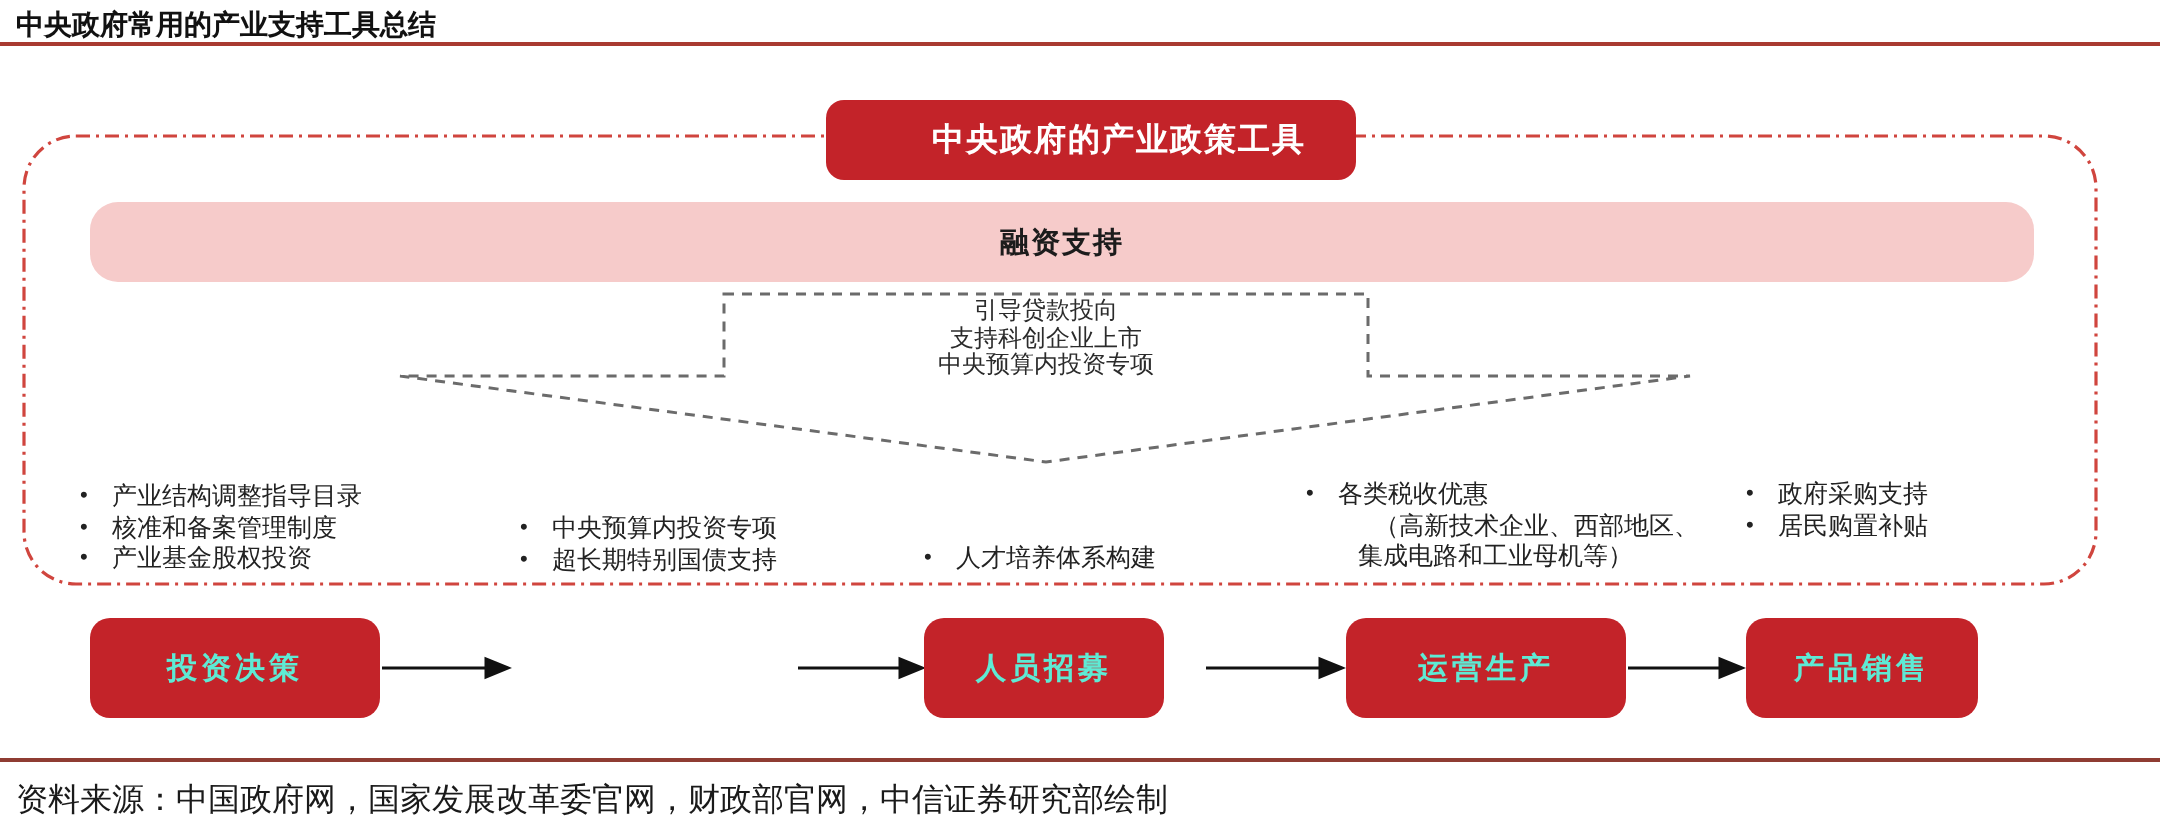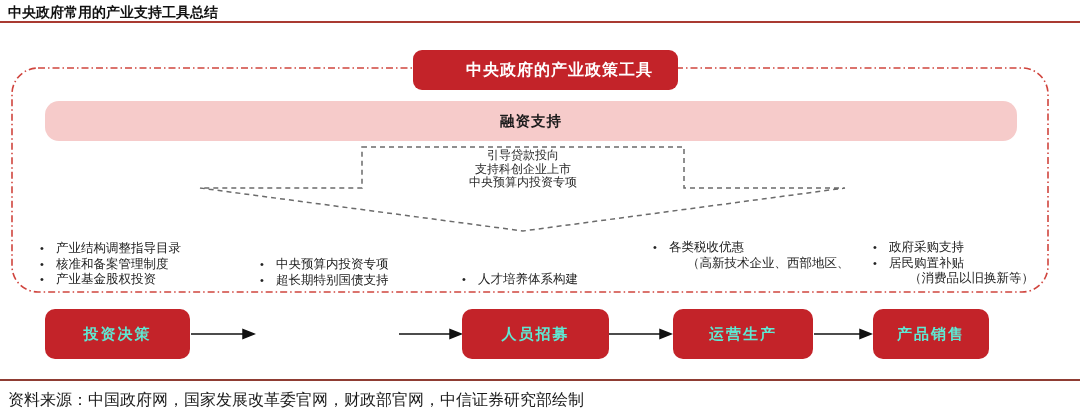--- a/index.html
+++ b/index.html
@@ -40,21 +40,21 @@
   .g4 .note1{padding-left:8px;}
   .g4 .note2{padding-left:0px;}
   .g5{left:873px;top:240px;}
   .g5 .note1{padding-left:10px;}
 
   .stage-box{position:absolute;top:309px;height:50px;background:var(--red);border-radius:10px;
     display:flex;align-items:center;justify-content:center;color:#5eead4;
     font-size:15px;font-weight:bold;letter-spacing:2px;}
   .s1{left:45px;width:145px;}
   .s2{left:255px;width:143px;}
-  .s3{left:462px;width:147px;}
+  .s3{left:462px;width:120px;}
   .s4{left:673px;width:140px;}
   .s5{left:873px;width:116px;}
 
   .bottom-rule{position:absolute;left:0;top:379px;width:1080px;height:2px;background:#8f3c33;}
   .source-note{position:absolute;left:8px;top:390px;font-size:16px;color:#1a1a1a;}
 </style>
 </head>
 <body>
 
 <div class="page">
@@ -128,33 +128,33 @@
   </div>
 
   <div class="tool-list g4">
     <div class="tool-line">
       <span class="bullet">•</span>
       <span>各类税收优惠</span>
     </div>
     <div class="tool-line note note1">
       <span>（高新技术企业、西部地区、</span>
     </div>
+    <div class="tool-line note note2">
+      <span>集成电路和工业母机等）</span>
+    </div>
   </div>
 
   <div class="tool-list g5">
     <div class="tool-line">
       <span class="bullet">•</span>
       <span>政府采购支持</span>
     </div>
     <div class="tool-line">
       <span class="bullet">•</span>
       <span>居民购置补贴</span>
-    </div>
-    <div class="tool-line note note1">
-      <span>（消费品以旧换新等）</span>
     </div>
   </div>
 
   <div class="stage-box s1">
     <span>投资决策</span>
   </div>
   <div class="stage-box s3">
     <span>人员招募</span>
   </div>
   <div class="stage-box s4">

